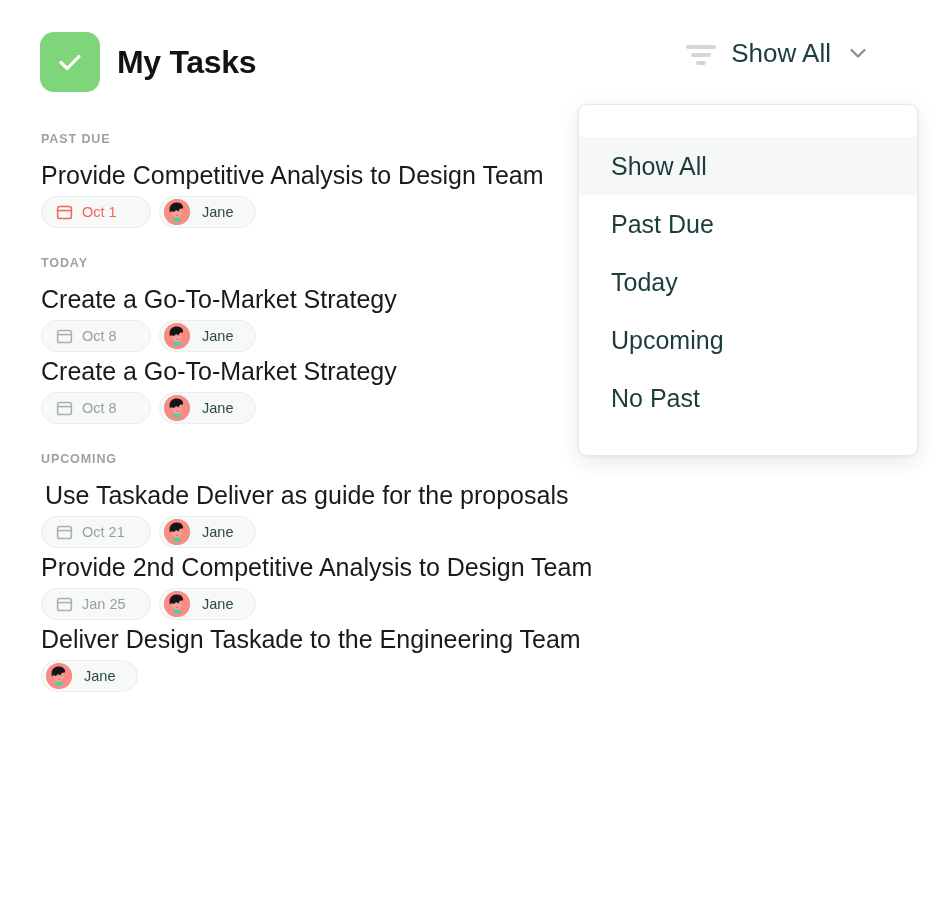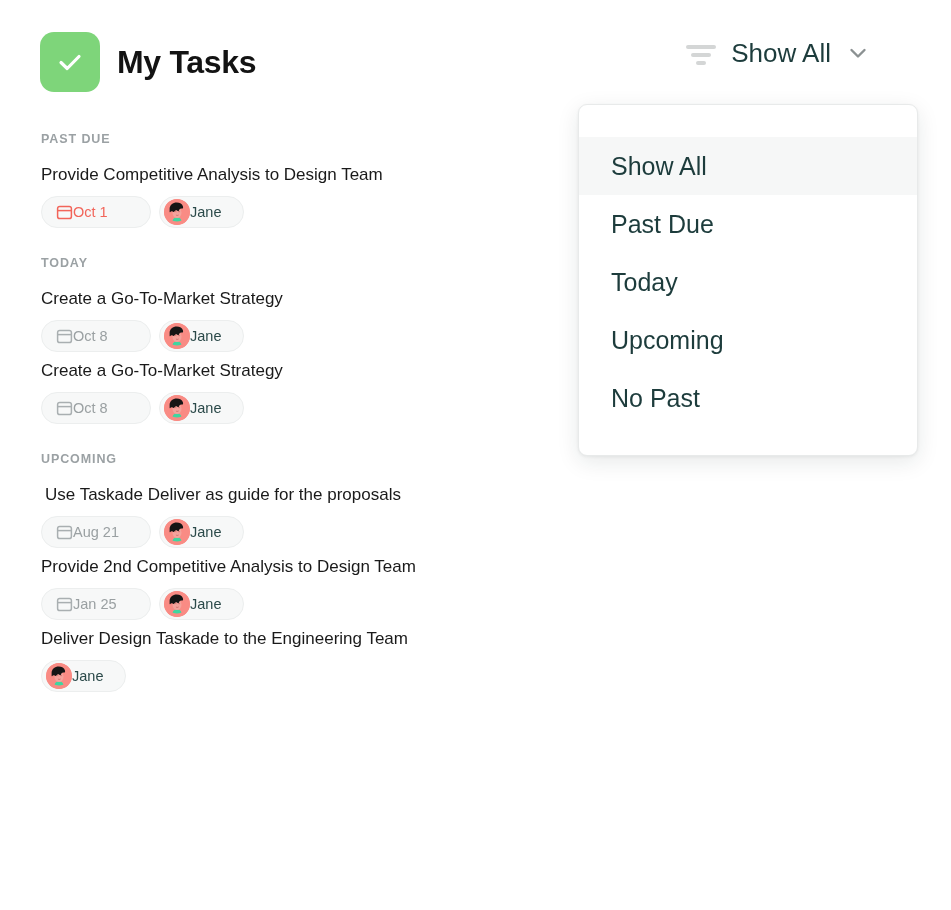--- a/index.html
+++ b/index.html
@@ -72,41 +72,41 @@
   
   #task-list { position: absolute; left: 0; top: 104px; width: 560px; }
   .section { margin-bottom: 2px; }
   .section-header {
     font-size: 12.5px; font-weight: 700; letter-spacing: 0.9px;
     color: #9ba1a4; text-transform: uppercase;
     padding: 0 0 0 41px; margin: 28px 0 16px 0; line-height: 14px;
   }
   .task { padding: 0 0 0 41px; margin-bottom: 6px; }
   .task-title {
-    font-size: 17px; color: #1a1a1a; font-weight: 400;
+    font-size: 25px; color: #1a1a1a; font-weight: 400;
     line-height: 26px; white-space: nowrap; margin-bottom: 8px;
   }
   .task.indented .task-title { padding-left: 4px; }
   .task-meta { display: flex; align-items: center; gap: 8px; }
 
   .pill {
     height: 32px; border-radius: 18px;
     background: #f7f8f8; border: 1px solid #eceeee;
-    display: inline-flex; align-items: center; 
+    display: inline-flex; align-items: center; gap: 9px;
     padding: 0 18px 0 14px;
     cursor: pointer;
   }
   .pill.date-pill { min-width: 110px; }
   .pill .date-text {
     font-size: 14.5px; color: #9aa0a2; line-height: 16px; white-space: nowrap;
   }
   .pill.overdue .date-text { color: #f2655a; }
   .cal-icon { width: 17px; height: 17px; display:block; flex: 0 0 auto; }
 
-  .pill.assignee-pill { padding: 0 22px 0 4px; gap: 0; }
+  .pill.assignee-pill { padding: 0 22px 0 4px; gap: 12px; }
   .avatar {
     width: 26px; height: 26px; border-radius: 50%;
     background: #f98b84; position: relative; overflow: hidden; flex: 0 0 auto;
   }
   .avatar svg { position:absolute; left:0; top:0; display:block; }
   .assignee-name {
     font-size: 14.5px; color: #2c4a4a; line-height: 16px; white-space: nowrap;
   }
 </style>
 </head>
@@ -243,21 +243,21 @@
       <div class="task indented">
         <div class="task-title">Use Taskade Deliver as guide for the proposals</div>
         <div class="task-meta">
           <div class="pill date-pill">
             <span class="cal-icon-wrap">
               <svg class="cal-icon" viewBox="0 0 17 17" aria-hidden="true">
                 <rect x="1.6" y="2.4" width="13.8" height="12.2" rx="2.2" ry="2.2" fill="none" stroke="#a9afb1" stroke-width="1.5"></rect>
                 <line x1="1.6" y1="6.6" x2="15.4" y2="6.6" stroke="#a9afb1" stroke-width="1.5"></line>
               </svg>
             </span>
-            <span class="date-text">Aug 21</span>
+            <span class="date-text">Oct 21</span>
           </div>
           <div class="pill assignee-pill">
             <span class="avatar">
               <svg width="26" height="26" viewBox="0 0 26 26" aria-hidden="true">
                 <circle cx="13" cy="13" r="13" fill="#f98b84"></circle>
                 <path d="M13 22.5c-2.6 0-4.4-1-4.4-1 .3-2 2.1-3.3 4.4-3.3s4.1 1.3 4.4 3.3c0 0-1.8 1-4.4 1z" fill="#3fd6a0"></path>
                 <ellipse cx="13" cy="13.8" rx="4.5" ry="5.2" fill="#f4a39c"></ellipse>
                 <path d="M5.6 9.6c.2-3.4 3.2-6 7.1-6 3.2 0 5.6 1.6 6.3 3.9.4 1.3-.2 2.3-1.3 2.1-1.4-.3-2.2.5-2.6 1.6-.3.9-1.1 1.2-1.8.6-.9-.8-2-.6-2.6.4-.5.8-1.4 1-2.1.4-.8-.6-1.8-.4-2.3.4-.5.7-.8.2-.7-.9z" fill="#151515"></path>
                 <path d="M10.6 12.6c.5-.2 1-.2 1.4 0" stroke="#c2635e" stroke-width=".7" fill="none" stroke-linecap="round"></path>
                 <path d="M14.3 12.6c.5-.2 1-.2 1.4 0" stroke="#c2635e" stroke-width=".7" fill="none" stroke-linecap="round"></path>

